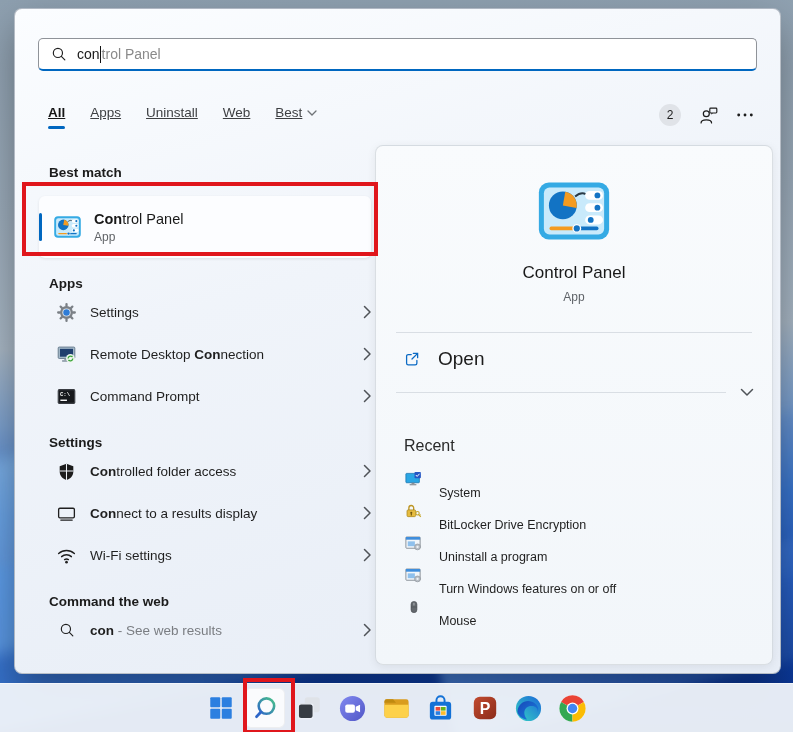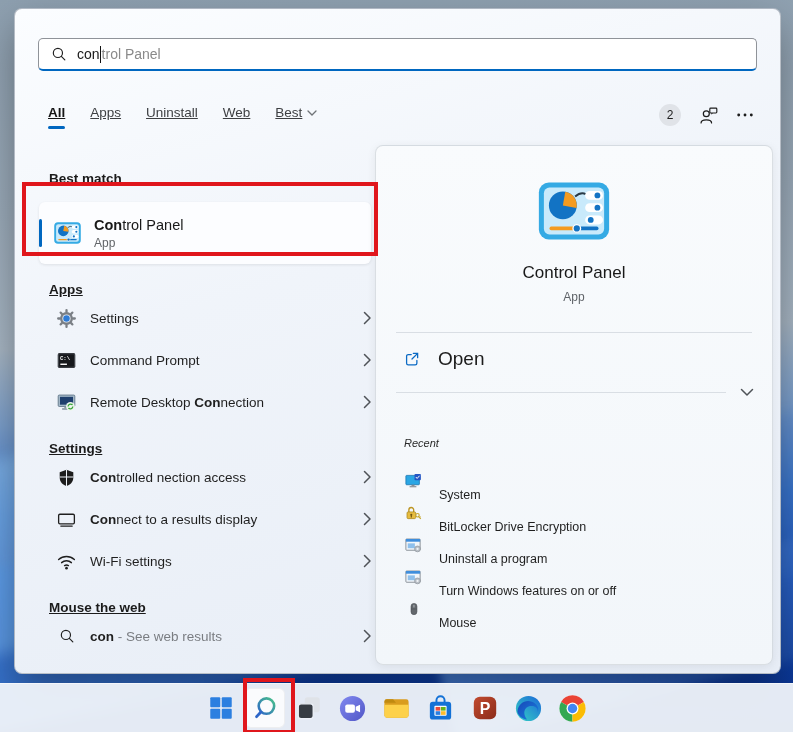--- a/index.html
+++ b/index.html
@@ -43,21 +43,21 @@
   .tabsrow{position:absolute;left:33px;top:96px;display:flex;align-items:flex-start;gap:25px;}
   .tab{position:relative;font-size:13.5px;color:#3d3f42;padding-bottom:9px;cursor:pointer;display:flex;align-items:center;gap:5px;text-decoration:underline;}
   .tab.active{color:#161616;font-weight:700;}
   .tab.active .underline{position:absolute;left:0;bottom:0;width:17px;height:3px;border-radius:2px;background:#0067c0;}
   .tabs-right{position:absolute;right:26px;top:95px;display:flex;align-items:center;gap:17px;}
   .badge{width:22px;height:22px;border-radius:50%;background:#e0e3e8;color:#1c1c1c;
     font-size:12px;display:flex;align-items:center;justify-content:center;cursor:pointer;}
 
   
   .left-col{position:absolute;left:23px;top:142px;width:352px;}
-  .sec-header{margin:20px 0 0 11px;font-size:13.5px;font-weight:700;color:#1b1b1b;text-decoration:underline;}
+  .sec-header{margin:14px 0 0 11px;font-size:13.5px;font-weight:700;color:#1b1b1b;}
   .bm-card{margin:16px 0 0 1px;width:332px;height:62px;border-radius:6px;background:#fcfdff;
     box-shadow:0 1px 3px rgba(0,0,0,.09);position:relative;display:flex;align-items:center;cursor:pointer;}
   .bm-accent{position:absolute;left:0;top:17px;width:3px;height:28px;border-radius:2px;background:#0067c0;}
   .bm-icon{margin:0 14px 0 15px;width:26px;height:22px;flex:0 0 auto;}
   .bm-title{font-size:14.5px;color:#191919;line-height:18px;}
   .bm-sub{font-size:12px;color:#616468;margin-top:2px;}
   .section .sec-header{margin-top:18px;}
   .row{height:42px;display:flex;align-items:center;padding-left:18px;border-radius:4px;cursor:pointer;}
   .row .ric{width:21px;height:21px;margin-right:13px;flex:0 0 auto;display:flex;align-items:center;justify-content:center;}
   .row .rlabel{flex:1;font-size:13.5px;color:#1f1f1f;white-space:nowrap;}
@@ -71,21 +71,21 @@
     background:linear-gradient(180deg,#f9fbfd,#f2f6fa);box-shadow:0 2px 10px rgba(0,0,0,.07);}
   .app-icon-lg{display:block;margin:36px auto 0;width:72px;height:58px;}
   .app-title{margin-top:23px;text-align:center;font-size:17px;color:#191919;}
   .app-sub{margin-top:7px;text-align:center;font-size:12px;color:#5f6368;}
   .divider{margin:28px 20px 0;border-top:1px solid #d9dee4;}
   .action-row{margin:13px 0 0 27px;height:26px;display:flex;align-items:center;gap:17px;cursor:pointer;}
   .action-row .alabel{font-size:19px;color:#1c1c1c;}
   .divider2{margin:16px 18px 0 20px;display:flex;align-items:center;}
   .divider2 .line{flex:1;border-top:1px solid #d9dee4;}
   .divider2 .dchev{margin-left:14px;display:flex;cursor:pointer;}
-  .recent-header{margin:40px 0 16px 28px;font-size:11px;color:#2a2a2a;font-style:italic;}
+  .recent-header{margin:40px 0 8px 28px;font-size:16px;color:#2a2a2a;}
   .recent-list{margin-top:6px;}
   .recent-row{height:32px;margin-left:28px;display:flex;align-items:center;gap:17px;cursor:pointer;}
   .recent-row .ric{width:18px;height:18px;display:flex;align-items:center;justify-content:center;flex:0 0 auto;}
   .recent-row .rlabel{font-size:12.5px;color:#1f1f1f;white-space:nowrap;margin-top:28px;}
 
   
   .annotation{position:absolute;border:4px solid #e0161c;z-index:40;pointer-events:none;}
   #annot-best{left:22px;top:182px;width:348px;height:66px;}
   #annot-search{left:243px;top:678px;width:44px;height:48px;}
 </style>
@@ -206,65 +206,65 @@
             <span class="rlabel"><span>Settings</span></span>
             <span class="chev">
               <svg width="9" height="14" viewBox="0 0 9 14" xmlns="http://www.w3.org/2000/svg">
                 <path d="M1.5 1.5 L7 7 L1.5 12.5" stroke="#4f5358" stroke-width="1.5" fill="none" stroke-linecap="round" stroke-linejoin="round"></path>
               </svg>
             </span>
           </div>
           <div class="row">
             <span class="ric">
               <svg width="21" height="21" viewBox="0 0 24 24" xmlns="http://www.w3.org/2000/svg">
-                <rect x="2" y="3.5" width="20" height="17" rx="2" fill="#16181c"></rect>
-                <rect x="2.8" y="4.3" width="18.4" height="15.4" rx="1.5" fill="none" stroke="#5a5f66" stroke-width="0.8"></rect>
-                <text x="4.5" y="11" font-size="6.5" font-weight="bold" fill="#ffffff" font-family="Liberation Mono, monospace">C:\</text>
-                <rect x="5" y="15.5" width="7.5" height="1.6" fill="#ffffff"></rect>
-              </svg>
-            </span>
-            <span class="rlabel"><span>Command Prompt</span></span>
-            <span class="chev">
-              <svg width="9" height="14" viewBox="0 0 9 14" xmlns="http://www.w3.org/2000/svg">
-                <path d="M1.5 1.5 L7 7 L1.5 12.5" stroke="#4f5358" stroke-width="1.5" fill="none" stroke-linecap="round" stroke-linejoin="round"></path>
-              </svg>
-            </span>
-          </div>
-          <div class="row">
-            <span class="ric">
-              <svg width="21" height="21" viewBox="0 0 24 24" xmlns="http://www.w3.org/2000/svg">
                 <rect x="2.5" y="3.5" width="19" height="13" rx="1.2" fill="#a9bdcc" stroke="#5d7286" stroke-width="1"></rect>
                 <rect x="4.5" y="5.5" width="15" height="9" fill="#1f3f6e"></rect>
                 <rect x="9.5" y="16.5" width="5" height="2" fill="#8796a3"></rect>
                 <rect x="7" y="18.5" width="10" height="1.8" fill="#8796a3"></rect>
                 <circle cx="16.5" cy="16.5" r="5" fill="#eef6ee"></circle>
                 <path d="M13.8 16.5 a2.8 2.8 0 0 1 4.6-2" stroke="#3aa53a" stroke-width="1.5" fill="none"></path>
                 <path d="M19.2 16.5 a2.8 2.8 0 0 1 -4.6 2" stroke="#3aa53a" stroke-width="1.5" fill="none"></path>
                 <path d="M18.8 13.2 l0.2 1.8 -1.8-0.4 Z" fill="#3aa53a"></path>
                 <path d="M14.2 19.8 l-0.2-1.8 1.8 0.4 Z" fill="#3aa53a"></path>
               </svg>
             </span>
             <span class="rlabel"><span>Remote Desktop </span><span class="b">Con</span><span>nection</span></span>
             <span class="chev">
               <svg width="9" height="14" viewBox="0 0 9 14" xmlns="http://www.w3.org/2000/svg">
                 <path d="M1.5 1.5 L7 7 L1.5 12.5" stroke="#4f5358" stroke-width="1.5" fill="none" stroke-linecap="round" stroke-linejoin="round"></path>
               </svg>
             </span>
           </div>
+          <div class="row">
+            <span class="ric">
+              <svg width="21" height="21" viewBox="0 0 24 24" xmlns="http://www.w3.org/2000/svg">
+                <rect x="2" y="3.5" width="20" height="17" rx="2" fill="#16181c"></rect>
+                <rect x="2.8" y="4.3" width="18.4" height="15.4" rx="1.5" fill="none" stroke="#5a5f66" stroke-width="0.8"></rect>
+                <text x="4.5" y="11" font-size="6.5" font-weight="bold" fill="#ffffff" font-family="Liberation Mono, monospace">C:\</text>
+                <rect x="5" y="15.5" width="7.5" height="1.6" fill="#ffffff"></rect>
+              </svg>
+            </span>
+            <span class="rlabel"><span>Command Prompt</span></span>
+            <span class="chev">
+              <svg width="9" height="14" viewBox="0 0 9 14" xmlns="http://www.w3.org/2000/svg">
+                <path d="M1.5 1.5 L7 7 L1.5 12.5" stroke="#4f5358" stroke-width="1.5" fill="none" stroke-linecap="round" stroke-linejoin="round"></path>
+              </svg>
+            </span>
+          </div>
         </div>
         <div class="section">
           <div class="sec-header">Settings</div>
           <div class="row">
             <span class="ric">
               <svg width="19" height="19" viewBox="0 0 24 24" xmlns="http://www.w3.org/2000/svg">
                 <path d="M12 2.2 L20.6 5.3 V12 C20.6 17.6 16.9 21.2 12 22.8 C7.1 21.2 3.4 17.6 3.4 12 V5.3 Z" fill="#1c1c1c"></path>
                 <path d="M12 2.2 V22.8 M3.4 11.5 H20.6" stroke="#eef2f7" stroke-width="1.3"></path>
               </svg>
             </span>
-            <span class="rlabel"><span class="b">Con</span><span>trolled nection access</span></span>
+            <span class="rlabel"><span class="b">Con</span><span>trolled folder access</span></span>
             <span class="chev">
               <svg width="9" height="14" viewBox="0 0 9 14" xmlns="http://www.w3.org/2000/svg">
                 <path d="M1.5 1.5 L7 7 L1.5 12.5" stroke="#4f5358" stroke-width="1.5" fill="none" stroke-linecap="round" stroke-linejoin="round"></path>
               </svg>
             </span>
           </div>
           <div class="row">
             <span class="ric">
               <svg width="21" height="21" viewBox="0 0 24 24" xmlns="http://www.w3.org/2000/svg">
                 <rect x="3" y="6" width="18" height="11" rx="1.5" fill="none" stroke="#1f1f1f" stroke-width="1.5"></rect>
@@ -291,21 +291,21 @@
             </span>
             <span class="rlabel"><span>Wi-Fi settings</span></span>
             <span class="chev">
               <svg width="9" height="14" viewBox="0 0 9 14" xmlns="http://www.w3.org/2000/svg">
                 <path d="M1.5 1.5 L7 7 L1.5 12.5" stroke="#4f5358" stroke-width="1.5" fill="none" stroke-linecap="round" stroke-linejoin="round"></path>
               </svg>
             </span>
           </div>
         </div>
         <div class="section">
-          <div class="sec-header">Mouse the web</div>
+          <div class="sec-header">Command the web</div>
           <div class="row">
             <span class="ric">
               <svg width="16" height="16" viewBox="0 0 22 22" xmlns="http://www.w3.org/2000/svg">
                 <circle cx="9.5" cy="9.5" r="6.3" fill="none" stroke="#1f1f1f" stroke-width="1.6"></circle>
                 <path d="M14.2 14.2 L19 19" stroke="#1f1f1f" stroke-width="1.6" stroke-linecap="round"></path>
               </svg>
             </span>
             <span class="rlabel"><span class="b">con</span><span class="m"> - See web results</span></span>
             <span class="chev">
               <svg width="9" height="14" viewBox="0 0 9 14" xmlns="http://www.w3.org/2000/svg">

